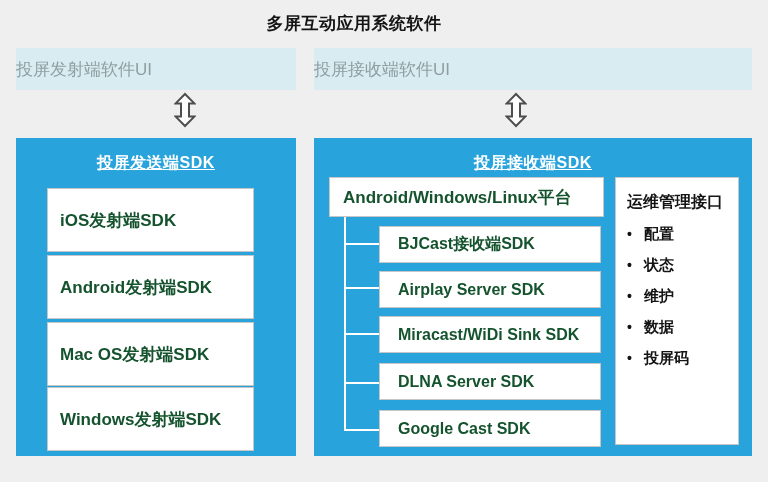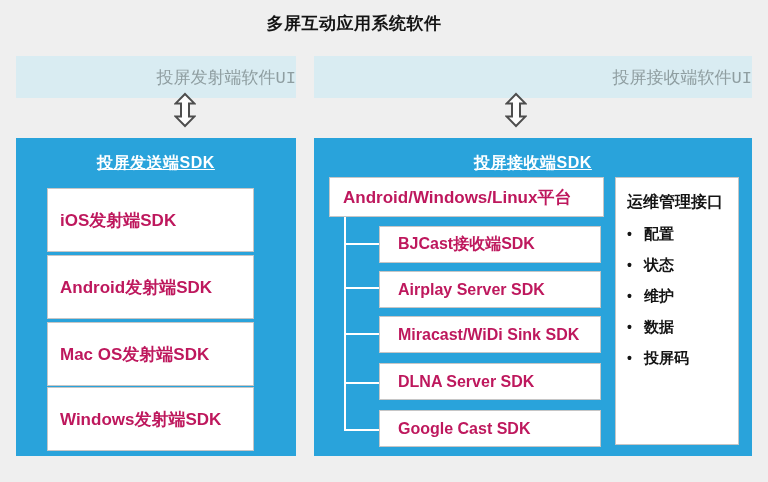--- a/index.html
+++ b/index.html
@@ -11,24 +11,24 @@
   }
   .canvas { position:relative; width:768px; height:482px; background:#efefef; }
 
   .diagram-title {
     position:absolute; top:12px; left:0; width:708px;
     text-align:center; font-size:17px; font-weight:700; color:#141414;
     letter-spacing:0.5px;
   }
 
   .ui-bar {
-    position:absolute; top:56px; height:42px;
+    position:absolute; top:48px; height:42px;
     background:#d9ecf2; color:#8f9ea1;
     font-size:17px;
-    display:flex; align-items:center; justify-content:flex-end;font-family:Liberation Mono, monospace;
+    display:flex; align-items:center; justify-content:flex-start;
   }
   .ui-bar.left  { left:16px;  width:280px; }
   .ui-bar.right { left:314px; width:438px; }
 
   .arrow { position:absolute; top:92px; width:22px; height:36px; }
   .arrow.left  { left:174px; }
   .arrow.right { left:505px; }
   .arrow svg { display:block; width:100%; height:100%; }
 
   .panel {
@@ -43,21 +43,21 @@
     color:#ffffff; font-weight:700; font-size:16px;
     display:flex; align-items:center; justify-content:center;
     letter-spacing:0.5px;
     text-decoration:underline;
   }
 
   .wbox {
     position:absolute; background:#ffffff;
     border:1px solid #c6c6c6; box-sizing:border-box;
     display:flex; align-items:center;
-    color:#be185d;
+    color:#14532d;
   }
 
   
   .sender-box {
     left:31px; width:207px; height:64px;
     padding-left:12px; font-size:17px; font-weight:600;
   }
   .sender-box.i0 { top:50px; }
   .sender-box.i1 { top:117px; }
   .sender-box.i2 { top:184px; }

